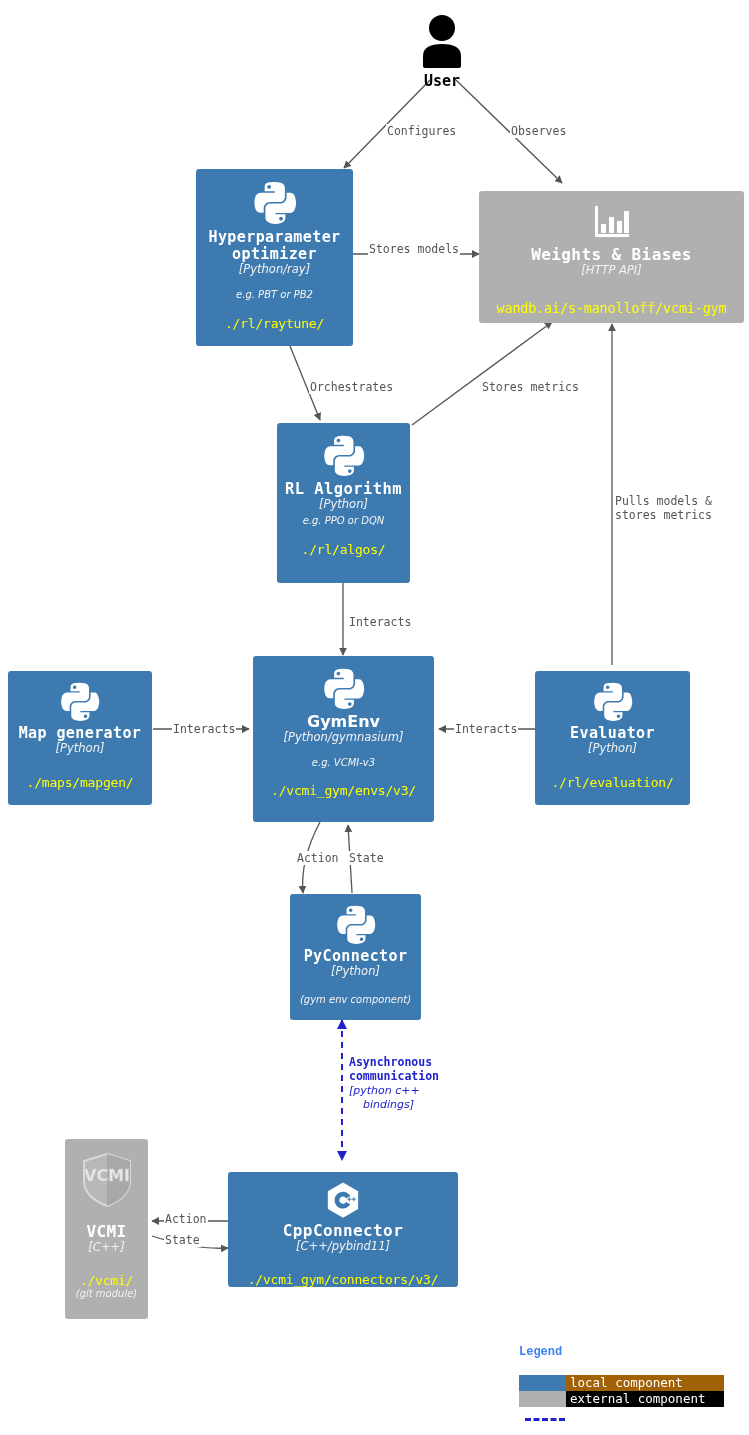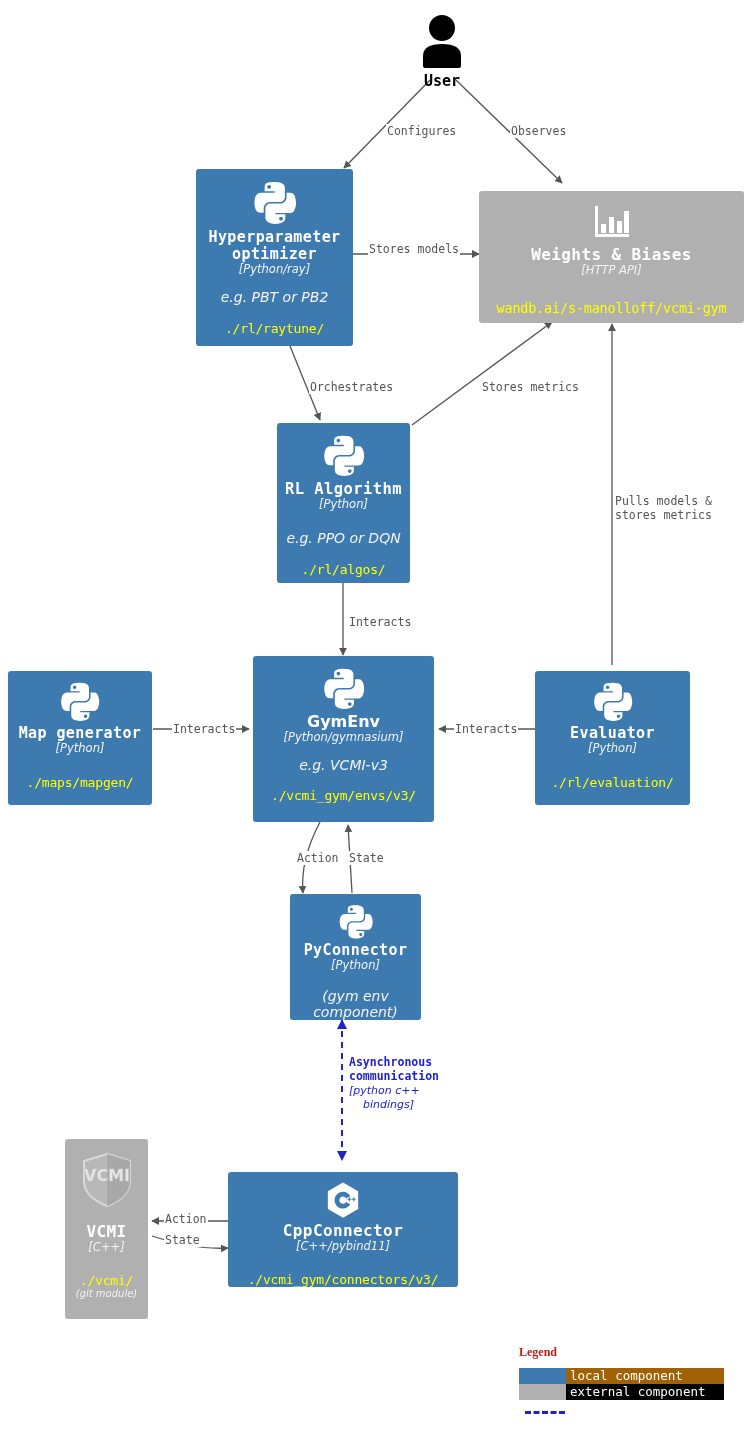--- a/index.html
+++ b/index.html
@@ -56,21 +56,21 @@
   .node .tech {
     font-family: "DejaVu Sans", sans-serif;
     font-style: italic;
     font-size: 11.5px;
     line-height: 1.2;
     color: #f2f2f2;
   }
   .node .example {
     font-family: "DejaVu Sans", sans-serif;
     font-style: italic;
-    font-size: 14px;
+    font-size: 10px;
     color: #f4f4f4;
   }
   .node .path {
     font-family: "DejaVu Sans Mono", monospace;
     font-size: 13px;
     color: #ffff00;
     letter-spacing: -0.2px;
   }
   .node .subpath {
     font-family: "DejaVu Sans", sans-serif;
@@ -121,25 +121,25 @@
   }
 
   
   #legend {
     position: absolute;
     left: 519px;
     top: 1345px;
     width: 205px;
   }
   #legend .legend-title {
-    font-family: Liberation Serif, serif;
+    font-family: Liberation Mono, monospace;
     font-weight: bold;
     font-size: 12px;
-    color: #b91c1c;
-    margin-bottom: 8px;
+    color: #3b82f6;
+    margin-bottom: 16px;
   }
   #legend .legend-row {
     display: flex;
     align-items: center;
     height: 16px;
   }
   #legend .swatch {
     width: 47px;
     height: 16px;
     flex: none;
@@ -252,21 +252,21 @@
     <div class="path" style="margin-top:22px; font-size:13.5px;">wandb.ai/s-manolloff/vcmi-gym</div>
   </div>
 
   <div class="node local" style="left:277px; top:423px; width:133px; height:160px; padding-top:10px;">
     <svg width="44" height="44" viewBox="0 0 48 48" class="icon">
       <path fill="#ffffff" d="M23.6 3c-2.7 0-5 .2-6.8.7-3 .8-3.6 2.4-3.6 5.3v3.9h10.6v1.5H9.6c-3 0-5.6 1.8-6.4 5.2-.9 3.9-1 6.4 0 10.5.7 3 2.4 5.2 5.4 5.2h3.6v-4.7c0-3.4 3-6.5 6.5-6.5h10.4c2.9 0 5.2-2.4 5.2-5.3V9c0-2.8-2.4-4.9-5.2-5.4C27.4 3.2 25.3 3 23.6 3zm-5.7 3.3c1.1 0 2 .9 2 2s-.9 2-2 2-2-.9-2-2 .9-2 2-2z"></path>
       <path fill="#ffffff" d="M36.1 14.4v4.6c0 3.6-3 6.6-6.5 6.6H19.2c-2.8 0-5.2 2.4-5.2 5.3v9.9c0 2.8 2.4 4.5 5.2 5.3 3.3 1 6.4 1.1 10.4 0 2.6-.8 5.2-2.3 5.2-5.3v-4h-10.4v-1.4h15.6c3 0 4.2-2.1 5.2-5.3 1.1-3.3 1-6.4 0-10.4-.7-3-2.2-5.3-5.2-5.3h-3.9zm-5.8 25.1c1.1 0 2 .9 2 2s-.9 2-2 2-2-.9-2-2 .9-2 2-2z"></path>
     </svg>
     <div class="title" style="margin-top:4px; font-size:15.5px;">RL Algorithm</div>
     <div class="tech">[Python]</div>
-    <div class="example" style="margin-top:18px;text-align:right;">e.g. PPO or DQN</div>
+    <div class="example" style="margin-top:3px;text-align:right;">e.g. PPO or DQN</div>
     <div class="path" style="margin-top:16px;">./rl/algos/</div>
   </div>
 
   <div class="node local" style="left:8px; top:671px; width:144px; height:134px; padding-top:9px;">
     <svg width="42" height="42" viewBox="0 0 48 48" class="icon">
       <path fill="#ffffff" d="M23.6 3c-2.7 0-5 .2-6.8.7-3 .8-3.6 2.4-3.6 5.3v3.9h10.6v1.5H9.6c-3 0-5.6 1.8-6.4 5.2-.9 3.9-1 6.4 0 10.5.7 3 2.4 5.2 5.4 5.2h3.6v-4.7c0-3.4 3-6.5 6.5-6.5h10.4c2.9 0 5.2-2.4 5.2-5.3V9c0-2.8-2.4-4.9-5.2-5.4C27.4 3.2 25.3 3 23.6 3zm-5.7 3.3c1.1 0 2 .9 2 2s-.9 2-2 2-2-.9-2-2 .9-2 2-2z"></path>
       <path fill="#ffffff" d="M36.1 14.4v4.6c0 3.6-3 6.6-6.5 6.6H19.2c-2.8 0-5.2 2.4-5.2 5.3v9.9c0 2.8 2.4 4.5 5.2 5.3 3.3 1 6.4 1.1 10.4 0 2.6-.8 5.2-2.3 5.2-5.3v-4h-10.4v-1.4h15.6c3 0 4.2-2.1 5.2-5.3 1.1-3.3 1-6.4 0-10.4-.7-3-2.2-5.3-5.2-5.3h-3.9zm-5.8 25.1c1.1 0 2 .9 2 2s-.9 2-2 2-2-.9-2-2 .9-2 2-2z"></path>
     </svg>
     <div class="title" style="margin-top:3px;">Map generator</div>
     <div class="tech">[Python]</div>

